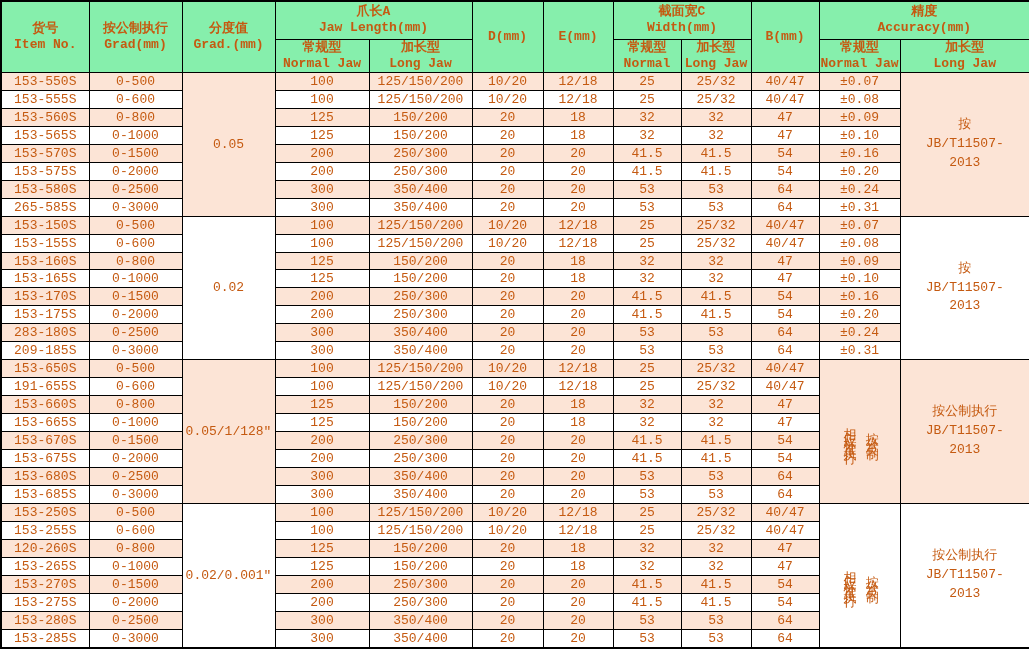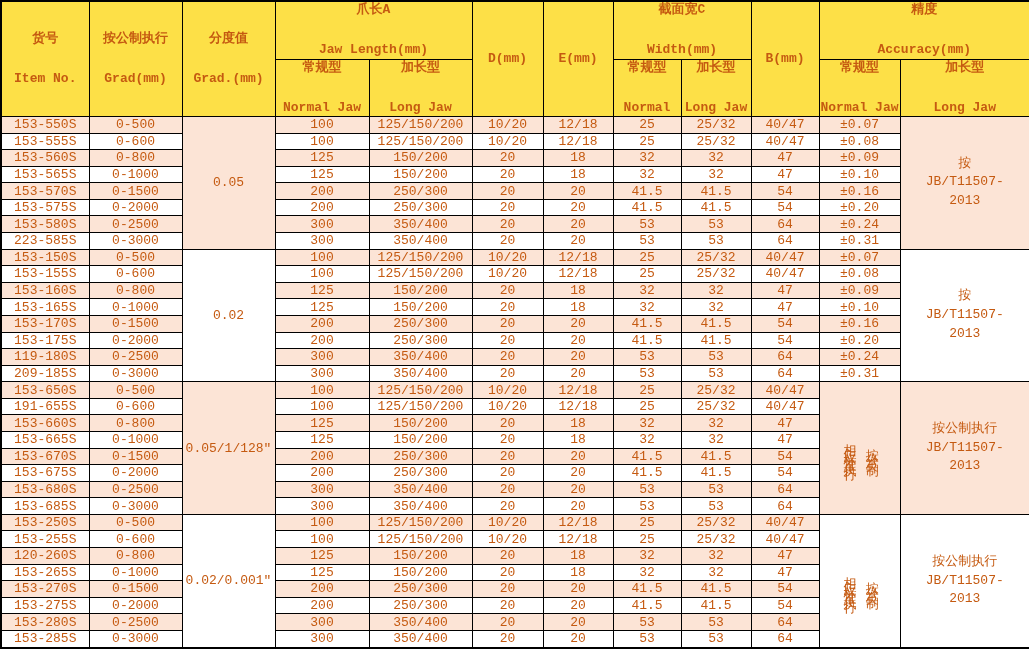--- a/index.html
+++ b/index.html
@@ -20,32 +20,32 @@
   }
   table.spec th, table.spec td {
     border: 1px solid #000000;
     text-align: center;
     vertical-align: middle;
     padding: 0 1px;
     overflow: hidden;
     white-space: nowrap;
   }
   thead th {
-    background: #fde047;
+    background: #86efac;
     font-weight: bold;
     font-size: 13px;
     line-height: 1.25;
   }
   thead tr.hrow1 { height: 38px; }
   thead tr.hrow2 { height: 30px; }
   tbody tr { height: 16px; }
   tbody td { font-size: 13px; font-weight: normal; }
   td.shade { background: #fce4d6; }
   .hzh { font-size: 13px; }
-  .hen { font-size: 13px; margin-top: 24px; }
+  .hen { font-size: 13px; }
   .note-line { line-height: 1.45; font-size: 13px; white-space: nowrap; }
   .vwrap {
     display: flex;
     flex-direction: row;
     justify-content: center;
     align-items: center;
     gap: 8px;
     height: 100%;
   }
   .vtext {
@@ -217,21 +217,21 @@
           <td class="shade">300</td>
           <td class="shade">350/400</td>
           <td class="shade">20</td>
           <td class="shade">20</td>
           <td class="shade">53</td>
           <td class="shade">53</td>
           <td class="shade">64</td>
           <td class="shade">±0.24</td>
         </tr>
         <tr>
-          <td>223-585S</td>
+          <td>265-585S</td>
           <td>0-3000</td>
           <td>300</td>
           <td>350/400</td>
           <td>20</td>
           <td>20</td>
           <td>53</td>
           <td>53</td>
           <td>64</td>
           <td>±0.31</td>
         </tr>
@@ -307,21 +307,21 @@
           <td>200</td>
           <td>250/300</td>
           <td>20</td>
           <td>20</td>
           <td>41.5</td>
           <td>41.5</td>
           <td>54</td>
           <td>±0.20</td>
         </tr>
         <tr>
-          <td class="shade">119-180S</td>
+          <td class="shade">283-180S</td>
           <td class="shade">0-2500</td>
           <td class="shade">300</td>
           <td class="shade">350/400</td>
           <td class="shade">20</td>
           <td class="shade">20</td>
           <td class="shade">53</td>
           <td class="shade">53</td>
           <td class="shade">64</td>
           <td class="shade">±0.24</td>
         </tr>

